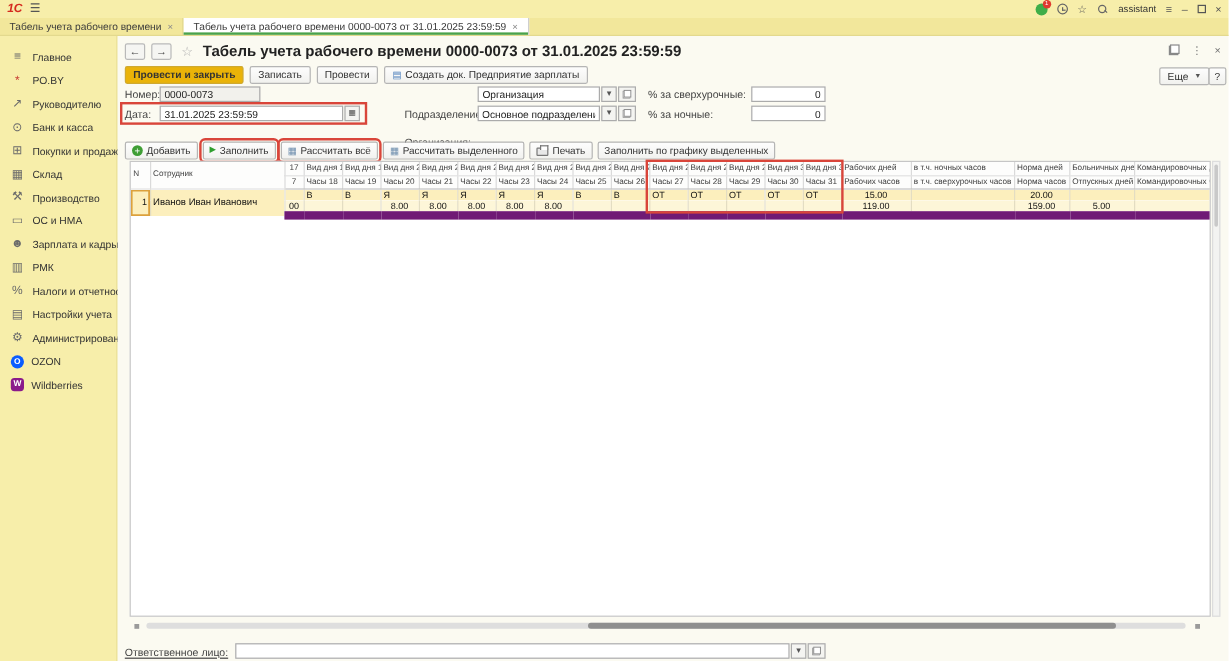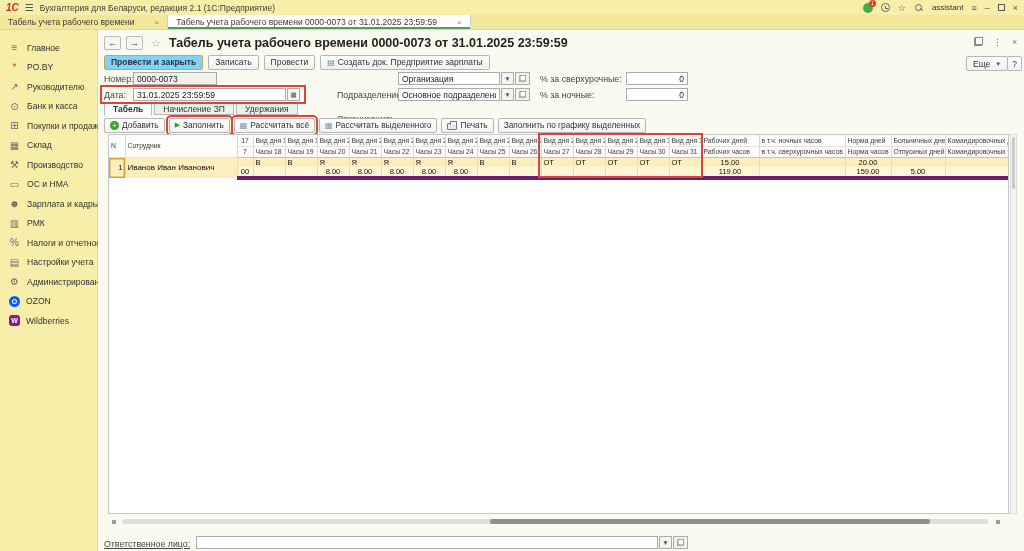--- a/index.html
+++ b/index.html
@@ -23,21 +23,21 @@
   .ic-clock::after  { content:''; position:absolute; left:3.5px; top:3.5px; width:3px; height:1px; background:#666; }
   .ic-mag { position:relative; width:10px; height:10px; }
   .ic-mag::before { content:''; position:absolute; left:1px; top:1px; width:5px; height:5px; border:1px solid #666; border-radius:50%; }
   .ic-mag::after { content:''; position:absolute; left:6.5px; top:6.5px; width:3px; height:1px; background:#666; transform:rotate(45deg); }
   .user-name { font-size:8px; color:#333; }
   .ic-winbox { width:7px; height:7px; border:1px solid #555; }
 
   
   .wintabs { position:absolute; left:0; top:15px; width:1024px; height:15px; background:#f2e79b;
              display:flex; align-items:stretch; border-bottom:1px solid #e3d98e; }
-  .wtab { display:flex; align-items:center; gap:20px; padding:0 8px; font-size:8.5px; color:#3a3a3a;
+  .wtab { display:flex; align-items:center; gap:5px; padding:0 8px; font-size:8.5px; color:#3a3a3a;
           border-right:1px solid #ddd38a; position:relative; }
   .wtab.active { background:#fff; border-right:1px solid #cfcfcf; }
   .wtab.active::after { content:''; position:absolute; left:0; bottom:0; width:100%; height:2px; background:#4aa24a; }
   .wtab-close { color:#8a8a8a; font-size:8px; }
 
   
   .sidebar { position:absolute; left:0; top:30px; width:98px; height:521px; background:#f7eeaa;
              border-right:1px solid #e6dc90; padding-top:8px; }
   .sb-item { display:flex; align-items:center; gap:6px; height:19.5px; padding:0 0 0 8px; cursor:default; }
   .sb-glyph { width:13px; font-size:10px; color:#6b6b6b; text-align:center; flex:0 0 13px; }
@@ -56,21 +56,21 @@
   .doc-title { font-size:12.5px; font-weight:bold; color:#222; white-space:nowrap; }
   .nav-right { position:absolute; top:37px; display:flex; gap:10px; }
   .nr-ico { font-size:9px; color:#777; }
   .ic-open { position:relative; width:9px; height:9px; display:inline-block; }
   .ic-open::before { content:''; position:absolute; left:0; bottom:0; width:6px; height:6px; border:1px solid #888; background:#fff; }
   .ic-open::after  { content:''; position:absolute; right:0; top:0; width:6px; height:6px; border:1px solid #888; background:#fff; }
 
   .cmdrow { position:absolute; left:104px; top:54px; height:16px; display:flex; gap:5px; align-items:center; }
   .btn { height:15px; border:1px solid #b5b5b5; background:linear-gradient(#fdfdfd,#f1f1ee); border-radius:2px;
          font-size:8.5px; color:#333; padding:0 6px; display:inline-flex; align-items:center; gap:3px; white-space:nowrap; }
-  .btn.primary { background:#7dd3fc; border-color:#cfa92f; font-weight:bold; }
+  .btn.primary { background:#eab308; border-color:#cfa92f; font-weight:bold; }
   .btn-right { position:absolute; top:56px; }
   .caret { font-size:6px; color:#555; margin-left:2px; }
   .ic-docblue { font-size:8px; color:#4a7ebb; }
 
   .flabel { position:absolute; font-size:8.8px; color:#444; white-space:nowrap; }
   .finput { position:absolute; height:13px; border:1px solid #ababab; background:#fff; font-size:8.5px;
             font-family:inherit; color:#222; padding:0 3px; }
   .finput.ro { background:#f2f1ec; }
   .finput.numr { text-align:right; }
   .fbtn { position:absolute; height:13px; border:1px solid #ababab; background:#f4f4f1; font-size:6.5px;
@@ -95,21 +95,21 @@
   .twrap { position:absolute; left:108px; top:134px; width:901px; height:380px; background:#fff;
            border:1px solid #c6c6c6; overflow:hidden; }
   table.grid { border-collapse:collapse; table-layout:fixed; width:899px; }
   .grid th { font-size:6.8px; font-weight:normal; color:#3c3c3c; text-align:left; padding:0 2px; height:11px;
              border-right:1px solid #dadada; border-bottom:1px solid #e2e2e2; background:#fdfdfc;
              white-space:nowrap; overflow:hidden; }
   .grid tr.hr2 th { border-bottom:1px solid #c2c2c2; }
   .grid td { font-size:7.5px; color:#111; height:10px; padding:0 2px; border-right:1px solid #e3ddc2;
              white-space:nowrap; overflow:hidden; }
   .grid tr.d1 td { background:#fcefbd; }
-  .grid tr.d2 td { background:#fdf6d8; border-bottom:4px solid #701a75; }
+  .grid tr.d2 td { background:#fdf6d8; border-bottom:7px solid #701a75; }
   .grid td.empcell { font-size:8px; background:#fcefbd; }
   .grid .ralign { text-align:center; }
   .grid td.sel { background:#fae7a0; box-shadow:inset 0 0 0 1.5px #dca13c; text-align:right; }
 
   .vscroll { position:absolute; left:1010px; top:134px; width:7px; height:380px; background:#f3f3f1; border:1px solid #ddd; }
   .vthumb { position:absolute; left:1px; top:2px; width:3px; height:52px; background:#c9c9c9; border-radius:2px; }
   .hscroll { position:absolute; left:108px; top:517px; width:901px; height:10px; }
   .hdot { position:absolute; top:3px; width:4px; height:4px; background:#9a9a9a; }
   .htrack { position:absolute; left:14px; top:2px; width:866px; height:5px; background:#dedede; border-radius:3px; }
   .hthumb { position:absolute; left:368px; top:0; width:440px; height:5px; background:#8f8f8f; border-radius:3px; }
@@ -118,21 +118,20 @@
   .anno { position:absolute; border:2px solid #d9453a; pointer-events:none; z-index:9; }
 </style>
 </head>
 <body>
 
 <div id="app">
 
   <div class="topbar">
     <span class="logo-1c">1С</span>
     <span class="main-menu-glyph">☰</span>
-    <span class="app-title">Бухгалтерия для Беларуси, редакция 2.1  (1С:Предприятие)</span>
     <span class="top-right">
       <span class="ic-bell" id="bell" data-badge="1"></span>
       <span class="ic-clock"></span>
       <span class="tb-ico">☆</span>
       <span class="ic-mag"></span>
       <span class="user-name">assistant</span>
       <span class="tb-ico">≡</span>
       <span class="tb-ico">–</span>
       <span class="ic-winbox"></span>
       <span class="tb-ico">×</span>
@@ -254,25 +253,20 @@
   <span class="flabel" style="left:104px; top:90px;">Дата:</span>
   <input class="finput" style="left: 133px; top: 88px; width: 153px;" readonly="" value="31.01.2025 23:59:59">
   <span class="fbtn" style="left:287px; top:88px; width:13px;">▦</span>
   <span class="flabel" style="left:337px; top:90px;">Подразделение:</span>
   <input class="finput" style="left: 398px; top: 88px; width: 102px;" readonly="" value="Основное подразделение">
   <span class="fbtn" style="left:501px; top:88px; width:13px;">▼</span>
   <span class="fbtn" style="left:515px; top:88px; width:15px;"><span class="ic-open" style="transform:scale(.8); margin-top:1px;"></span></span>
   <span class="flabel" style="left:540px; top:90px;">% за ночные:</span>
   <input class="finput numr" style="left: 626px; top: 88px; width: 62px;" readonly="" value="0">
 
-  <div class="dtabs" id="dtabs">
-      <div class="dtab active">Табель</div>
-      <div class="dtab">Начисление ЗП</div>
-      <div class="dtab">Удержания</div>
-    </div>
 
   <div class="tbl-toolbar" id="ttoolbar">
       <span class="tbtn">
         <span class="ic-plus">+</span>
         <span>Добавить</span>
       </span>
       <span class="tbtn hl">
         <span class="ic-play">▶</span>
         <span>Заполнить</span>
       </span>

